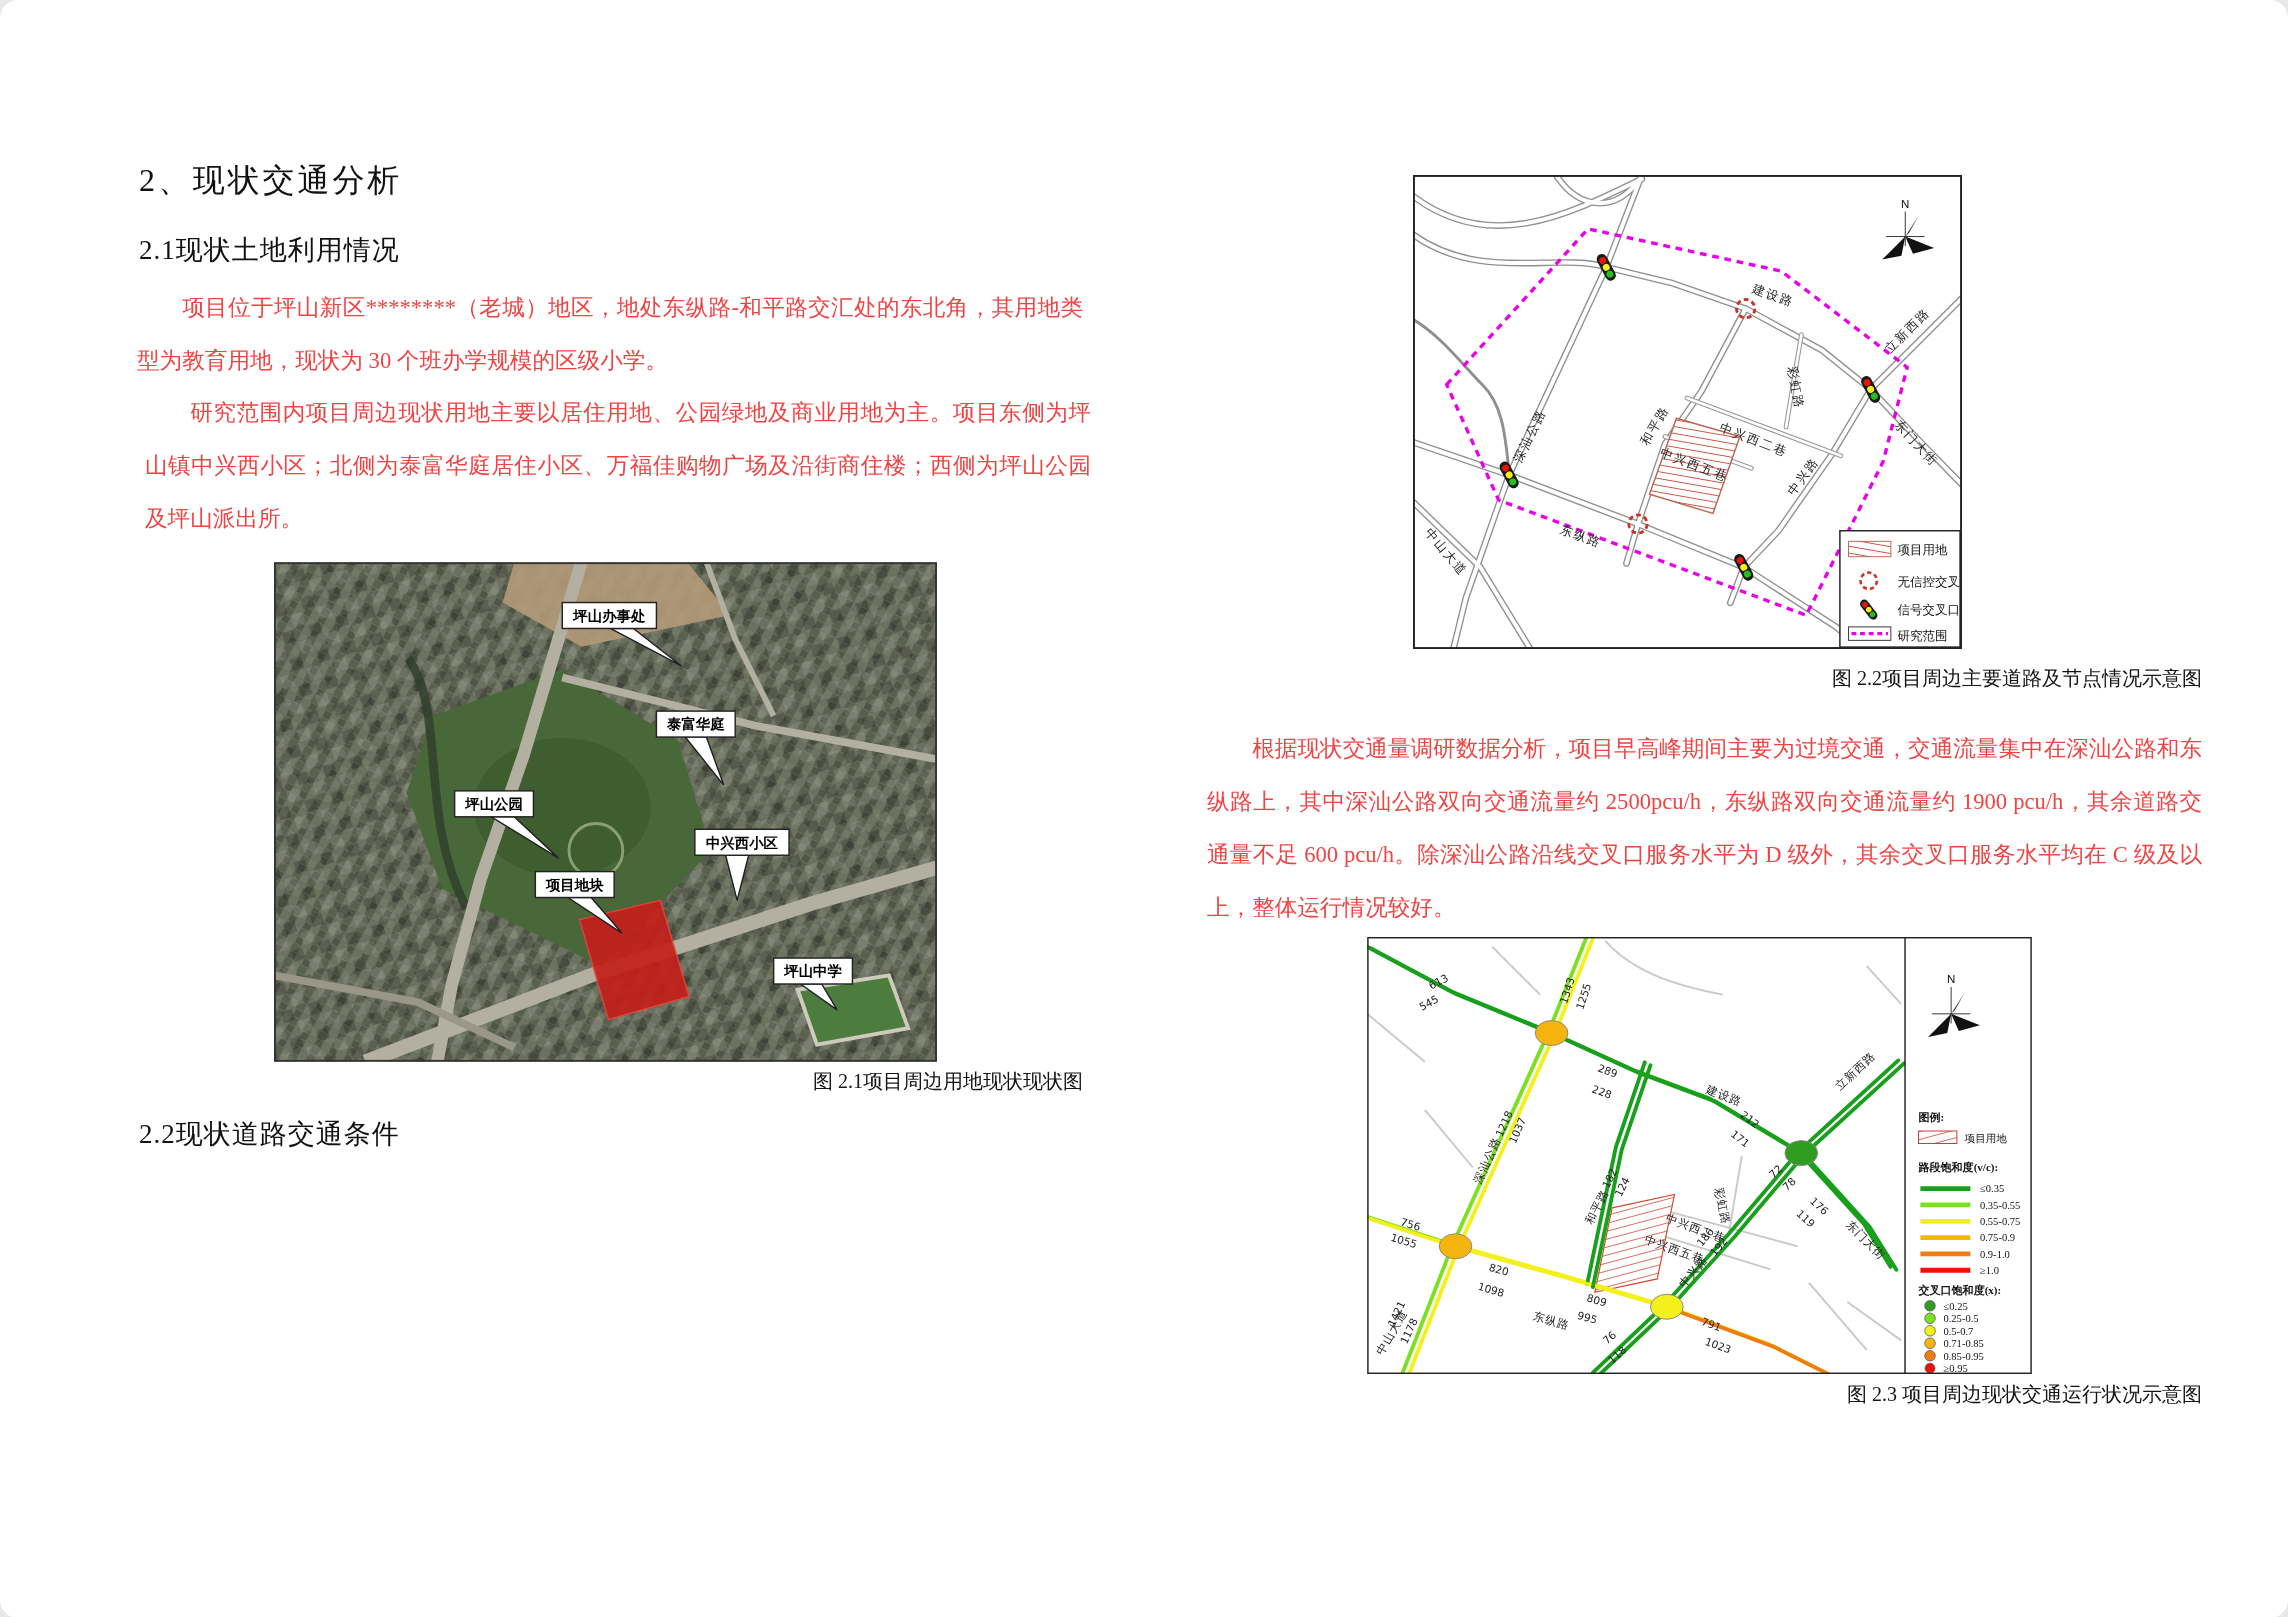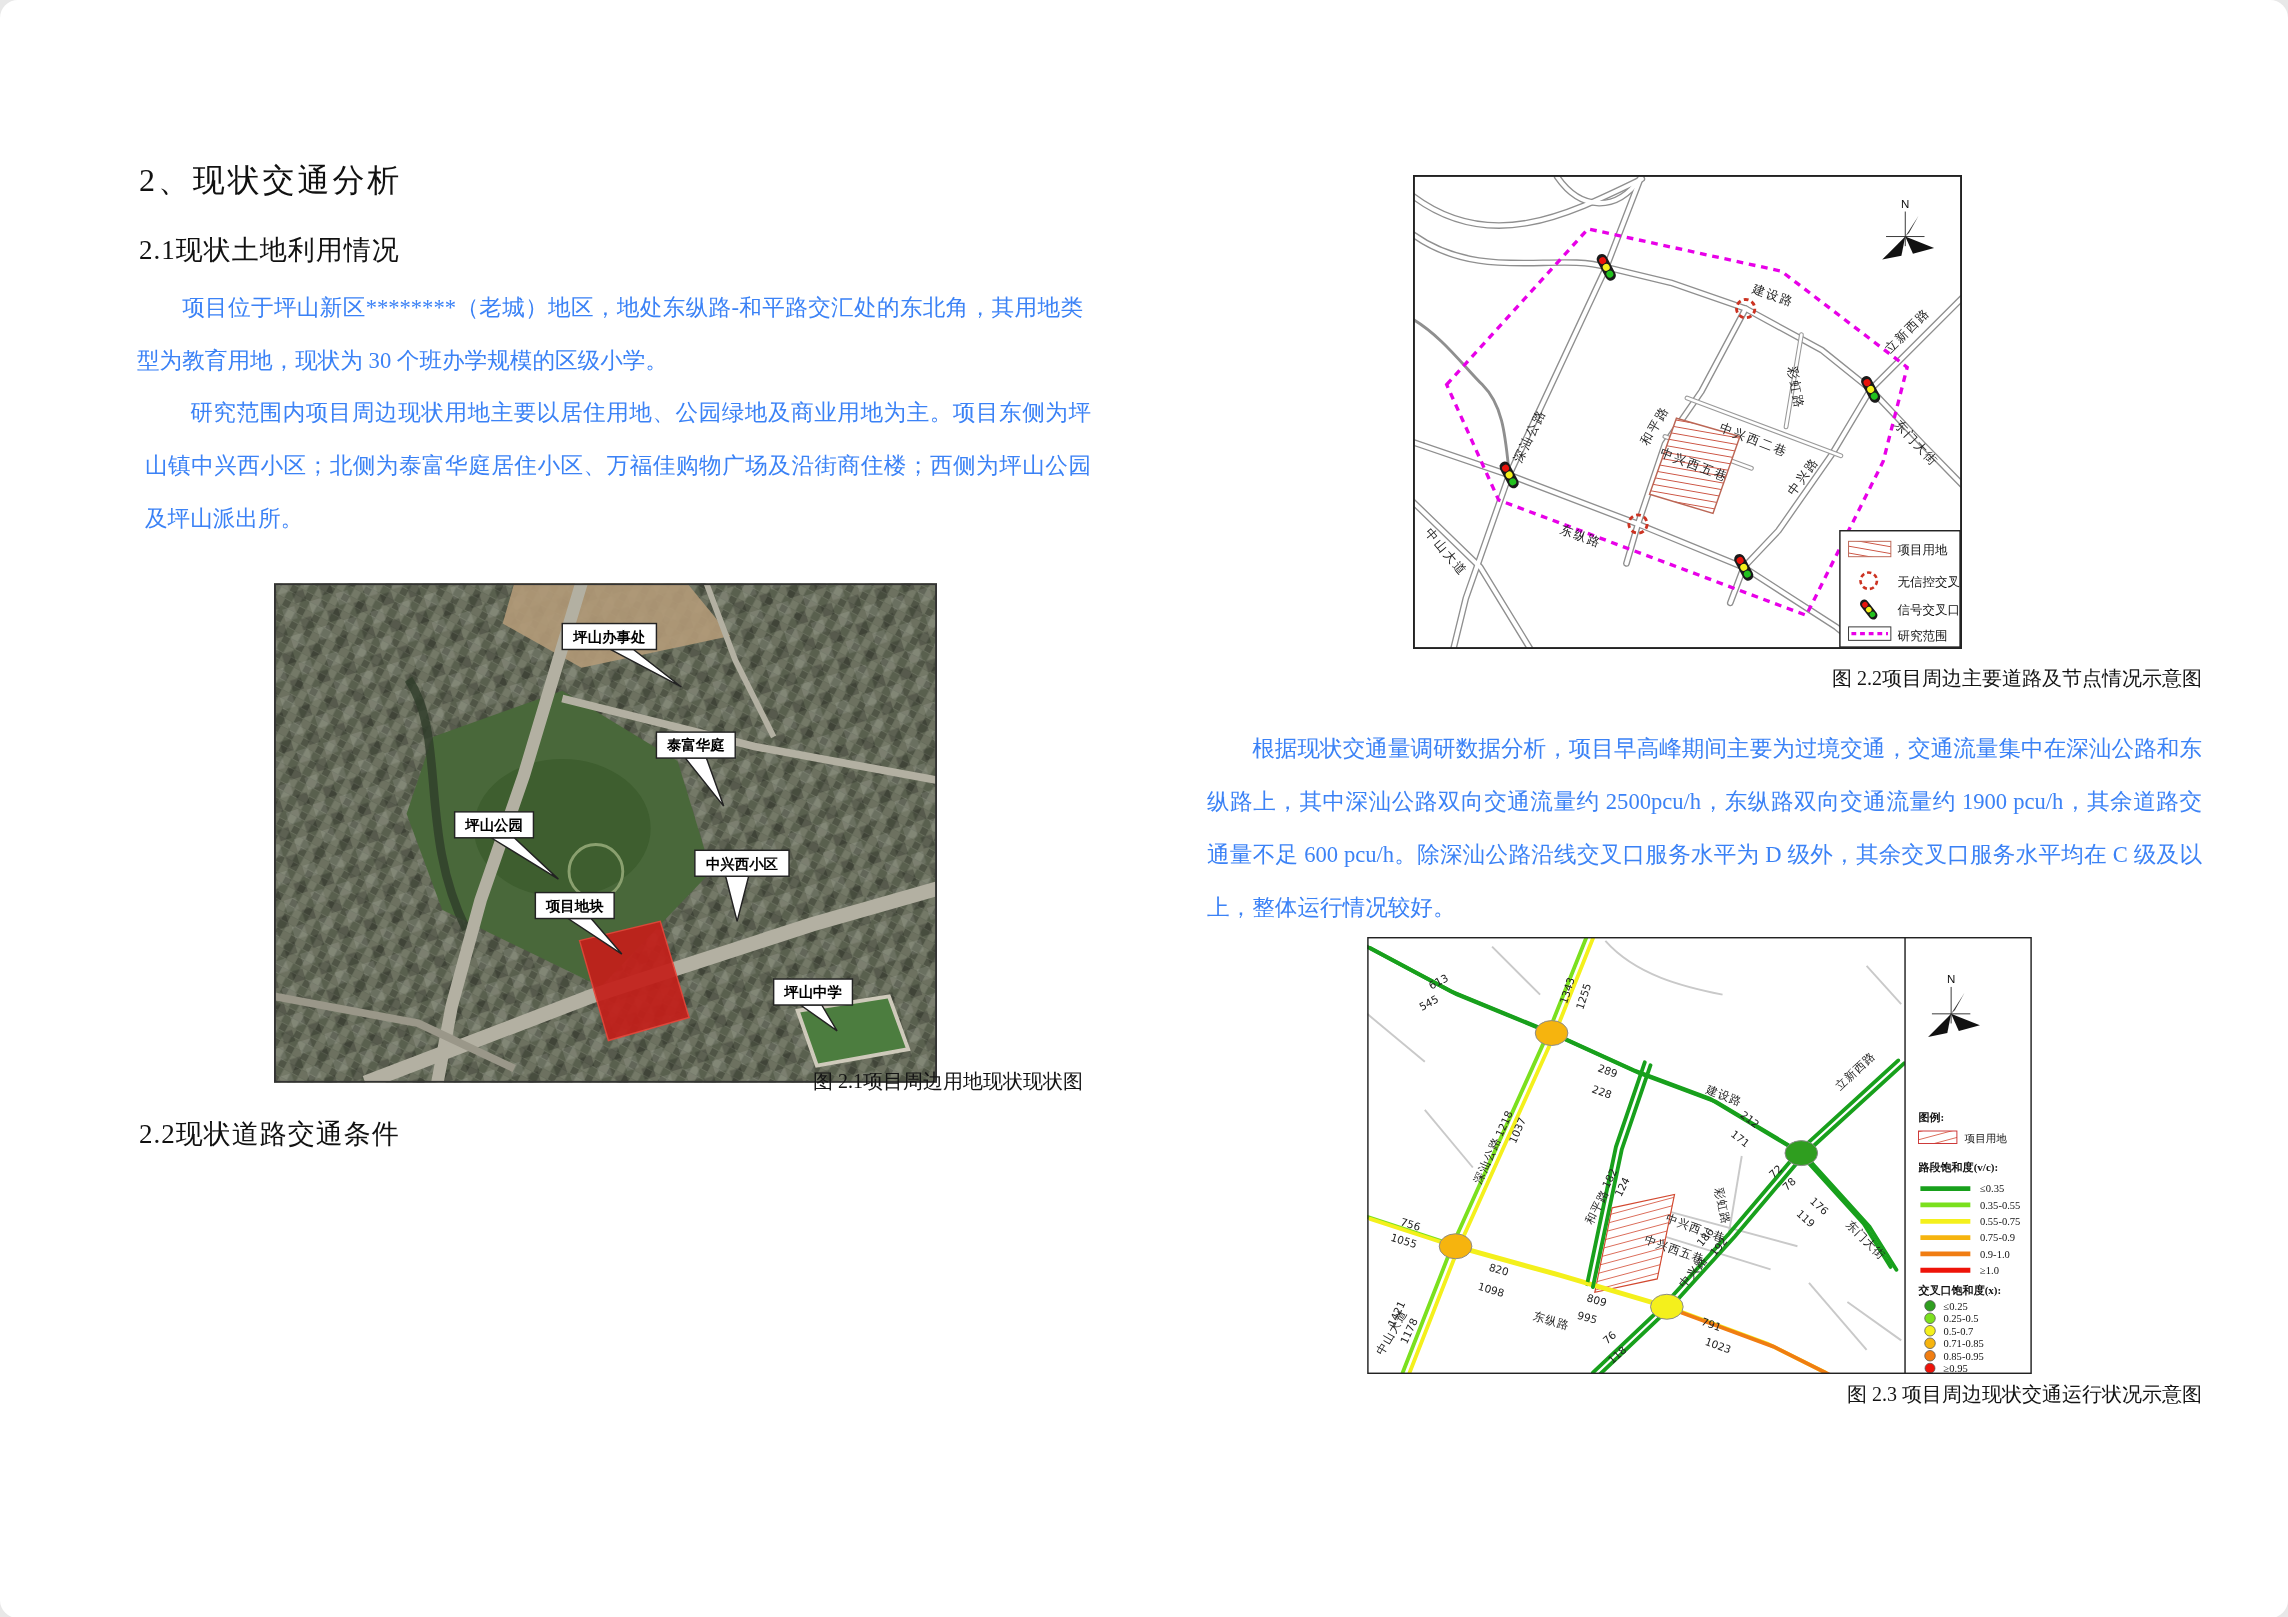--- a/index.html
+++ b/index.html
@@ -1,21 +1,21 @@
 <!DOCTYPE html>
 <html><head>
 <meta charset="utf-8">
 <style>
   html,body{margin:0;padding:0;background:#e8e8e8;}
   .page{position:relative;width:2288px;height:1618px;background:#ffffff;overflow:hidden;
         font-family:"Liberation Serif","DejaVu Serif",serif;color:#111;border-radius:18px;}
   .abs{position:absolute;}
   .h1{left:139px;top:159px;font-size:32px;font-weight:400;letter-spacing:2.9px;}
   .h2{font-size:27px;font-weight:400;letter-spacing:1px;text-align:center;}
-  .para{font-size:22.6px;line-height:53px;text-align:justify;text-indent:2em;color:#3b82f6;font-family:Liberation Serif, serif;}
+  .para{font-size:22.6px;line-height:53px;text-align:justify;text-indent:2em;color:#ef4444;font-family:Liberation Serif, serif;}
   .cap{font-size:20px;text-align:right;color:#141414;}
   .figwrap{position:absolute;}
   svg{display:block;}
   svg text{font-family:"Liberation Serif","DejaVu Serif",serif;}
   .rl{font-size:13px;fill:#222;letter-spacing:2px;}
   .rl2{font-size:12px;fill:#222;letter-spacing:1px;}
   .vol{font-family:"DejaVu Sans","Liberation Sans",sans-serif;font-size:11px;fill:#222;text-anchor:middle;}
   .lg{font-size:13px;fill:#111;}
   .lg2{font-size:11px;fill:#111;}
   .lgt{font-size:11.5px;fill:#111;font-weight:bold;}
@@ -25,21 +25,21 @@
 </head>
 <body>
 
 <div class="page">
 
   <div class="abs h1" style="left:139px;top:159px;">2、现状交通分析</div>
   <div class="abs h2" style="left:139px;top:232px;">2.1现状土地利用情况</div>
   <div class="abs para" style="left:137px;top:281px;width:946px;">项目位于坪山新区********（老城）地区，地处东纵路-和平路交汇处的东北角，其用地类型为教育用地，现状为 30 个班办学规模的区级小学。</div>
   <div class="abs para" style="left:137px;top:386px;width:946px;margin-left:8px;">研究范围内项目周边现状用地主要以居住用地、公园绿地及商业用地为主。项目东侧为坪山镇中兴西小区；北侧为泰富华庭居住小区、万福佳购物广场及沿街商住楼；西侧为坪山公园及坪山派出所。</div>
 
-  <div class="figwrap" style="left:274px;top:562px;width:663px;height:500px;margin-top:21px;">
+  <div class="figwrap" style="left:274px;top:562px;width:663px;height:500px;">
     <svg viewBox="0 0 690 520" width="663" height="500">
       <defs>
         <pattern id="cityA" width="17" height="17" patternUnits="userSpaceOnUse" patternTransform="rotate(28)">
           <rect width="17" height="17" fill="#676d5c"></rect>
           <rect width="8" height="8" fill="#565d4b"></rect>
           <rect x="9" width="7" height="8" fill="#767b69"></rect>
           <rect x="1" y="9" width="7" height="7" fill="#4b5142"></rect>
           <rect x="9" y="9" width="8" height="7" fill="#6e7260"></rect>
         </pattern>
         <pattern id="cityB" width="29" height="29" patternUnits="userSpaceOnUse" patternTransform="rotate(-17)">

